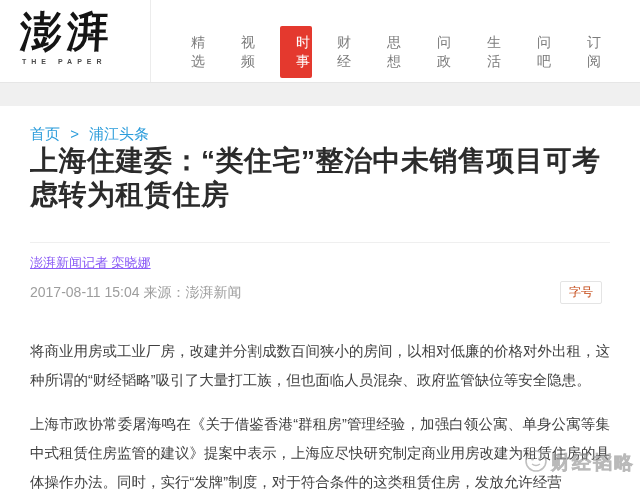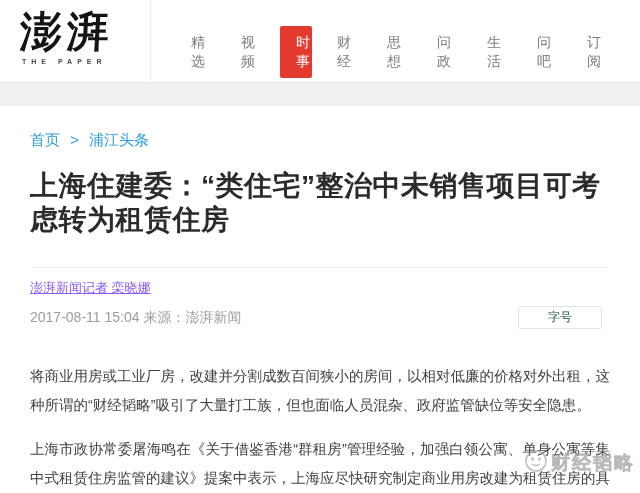--- a/index.html
+++ b/index.html
@@ -34,36 +34,36 @@
   .nav-item.active {
     background:#e4392e; color:#fff; padding:7px 16px; margin:-7px -10px;
     border-radius:2px;
   }
 
   
   .band { height:24px; background:#f0f0f0; border-top:1px solid #e6e6e6; }
 
   
   .content { position:relative; padding:0 30px; }
-  .breadcrumb { margin-top:25px; font-size:15px; color:#2d9ddb; }
+  .breadcrumb { margin-top:19px; font-size:15px; color:#2d9ddb; }
   .breadcrumb .crumb { cursor:pointer; }
   .breadcrumb .sep { margin:0 6px; }
   .article-title {
-    margin-top:19px; font-size:28px; line-height:34px; font-weight:700;
+    font-size:28px; line-height:34px; font-weight:700;
     color:#2b2b2b; letter-spacing:0.5px;
   }
   .title-rule { border:none; border-top:1px solid #efefef; margin-top:30px; }
   .byline { margin-top:11px; font-size:13px; color:#8b5cf6;text-decoration:underline; }
   .meta-row {
     margin-top:9px; display:flex; justify-content:space-between; align-items:center;
     font-size:14px; color:#9d9d9d;
   }
   .fontsize-btn {
     background:#fff; border:1px solid #e4e4e4; border-radius:2px;
-    color:#14532d; font-size:12px; padding:2px 29px; margin-right:8px; cursor:pointer;
+    color:#c2410c; font-size:12px; padding:2px 8px; margin-right:8px; cursor:pointer;
     font-family:inherit;
   }
   .body-text { margin-top:33px; }
   .body-text p {
     font-size:14.5px; line-height:29px; color:#3f3f3f; margin-bottom:15px;
     text-align:justify;
   }
 
   
   .watermark {

